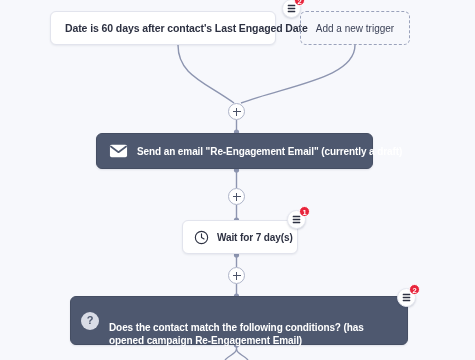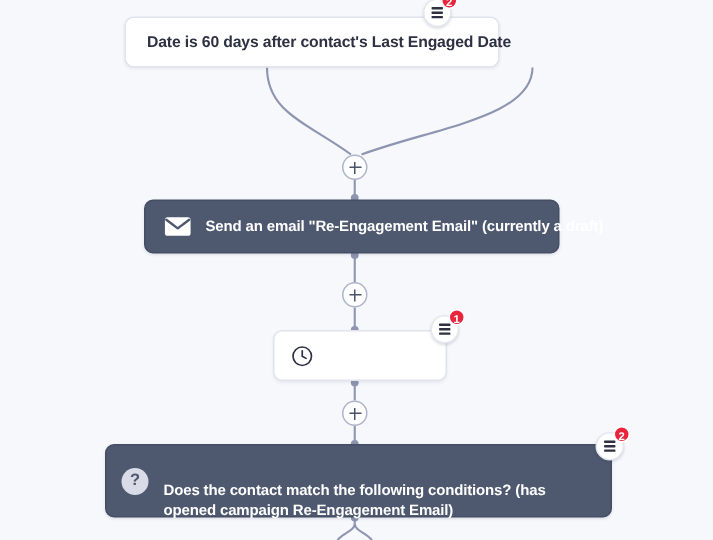--- a/index.html
+++ b/index.html
@@ -46,22 +46,22 @@
     box-shadow: 0 1px 2px rgba(40,48,80,0.12);
   }
   .node-dashed {
     background: transparent;
     border: 1.5px dashed #9aa2bb;
     justify-content: center;
   }
 
   
   #trigger-date {
-    left: 83px; top: 11px;
-    width: 250px; height: 34px;
+    left: 50px; top: 11px;
+    width: 226px; height: 34px;
     padding: 0 14px;
   }
   #trigger-date .label {
     font-size: 10.5px;
     color: #2d3142;
     font-weight: 600;
     letter-spacing: -0.1px;
     white-space: nowrap;
   }
   #add-trigger {
@@ -237,20 +237,23 @@
     <div class="badge-circle">
       <svg width="11" height="11" viewBox="0 0 16 16" xmlns="http://www.w3.org/2000/svg">
         <rect x="2.5" y="2.5" width="11" height="2.3" rx="0.6" fill="#2d3142"></rect>
         <rect x="2.5" y="6.8" width="11" height="2.3" rx="0.6" fill="#2d3142"></rect>
         <rect x="2.5" y="11.1" width="11" height="2.3" rx="0.6" fill="#2d3142"></rect>
       </svg>
     </div>
     <span class="badge-count">2</span>
   </div>
 
+  <div class="node node-dashed" id="add-trigger">
+    <span class="label">Add a new trigger</span>
+  </div>
 
   <div class="plus-btn" id="plus-1"></div>
 
   <div class="node node-dark" id="node-email">
     <span class="icon icon-envelope">
       <svg width="19" height="14" viewBox="0 0 24 18" xmlns="http://www.w3.org/2000/svg">
         <rect x="1" y="1" width="22" height="16" rx="2.2" fill="#ffffff"></rect>
         <path d="M2.2,3.2 L12,10.6 L21.8,3.2" fill="none" stroke="#4e586f" stroke-width="2.1" stroke-linecap="round" stroke-linejoin="round"></path>
       </svg>
     </span>
@@ -259,20 +262,21 @@
 
   <div class="plus-btn" id="plus-2"></div>
 
   <div class="node node-white" id="node-wait">
     <span class="icon icon-clock">
       <svg width="15" height="15" viewBox="0 0 20 20" xmlns="http://www.w3.org/2000/svg">
         <circle cx="10" cy="10" r="8.2" fill="none" stroke="#2d3142" stroke-width="1.5"></circle>
         <path d="M10,5.2 L10,10 L13.4,11.9" fill="none" stroke="#2d3142" stroke-width="1.5" stroke-linecap="round" stroke-linejoin="round"></path>
       </svg>
     </span>
+    <span class="label">Wait for 7 day(s)</span>
   </div>
 
   <div class="badge-wrap" id="badge-wait">
     <div class="badge-circle">
       <svg width="11" height="11" viewBox="0 0 16 16" xmlns="http://www.w3.org/2000/svg">
         <rect x="2.5" y="2.5" width="11" height="2.3" rx="0.6" fill="#2d3142"></rect>
         <rect x="2.5" y="6.8" width="11" height="2.3" rx="0.6" fill="#2d3142"></rect>
         <rect x="2.5" y="11.1" width="11" height="2.3" rx="0.6" fill="#2d3142"></rect>
       </svg>
     </div>

